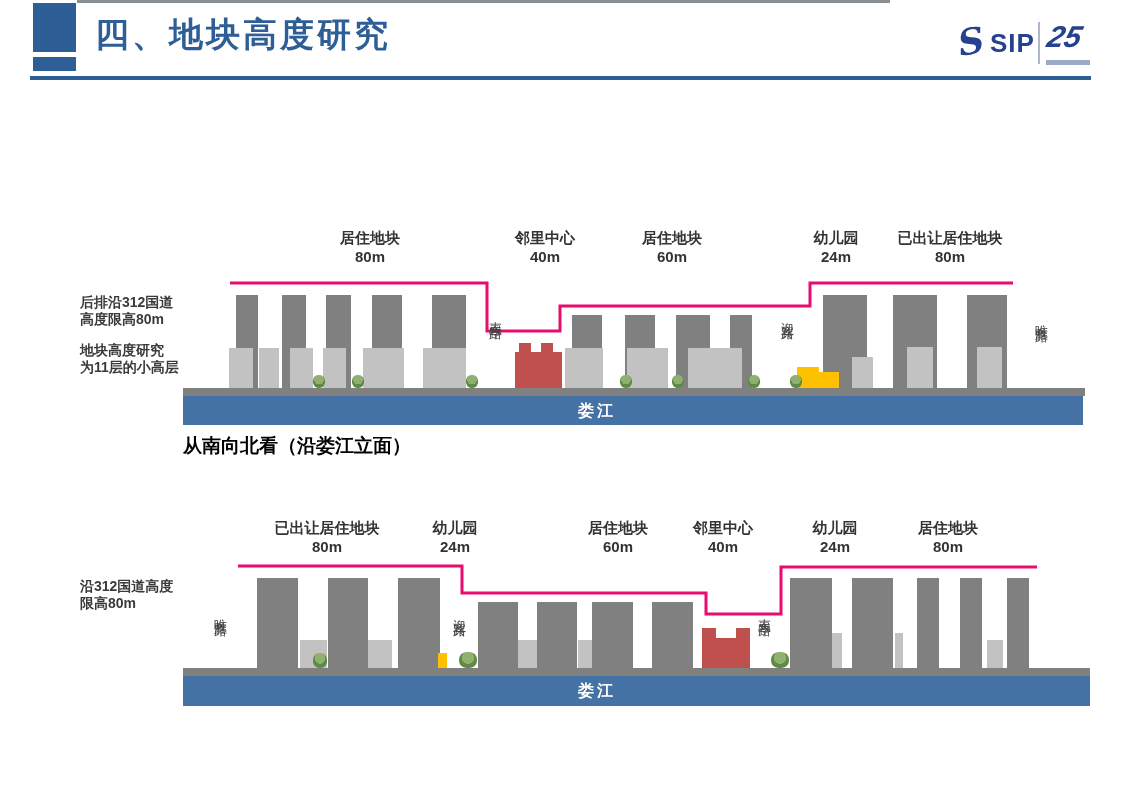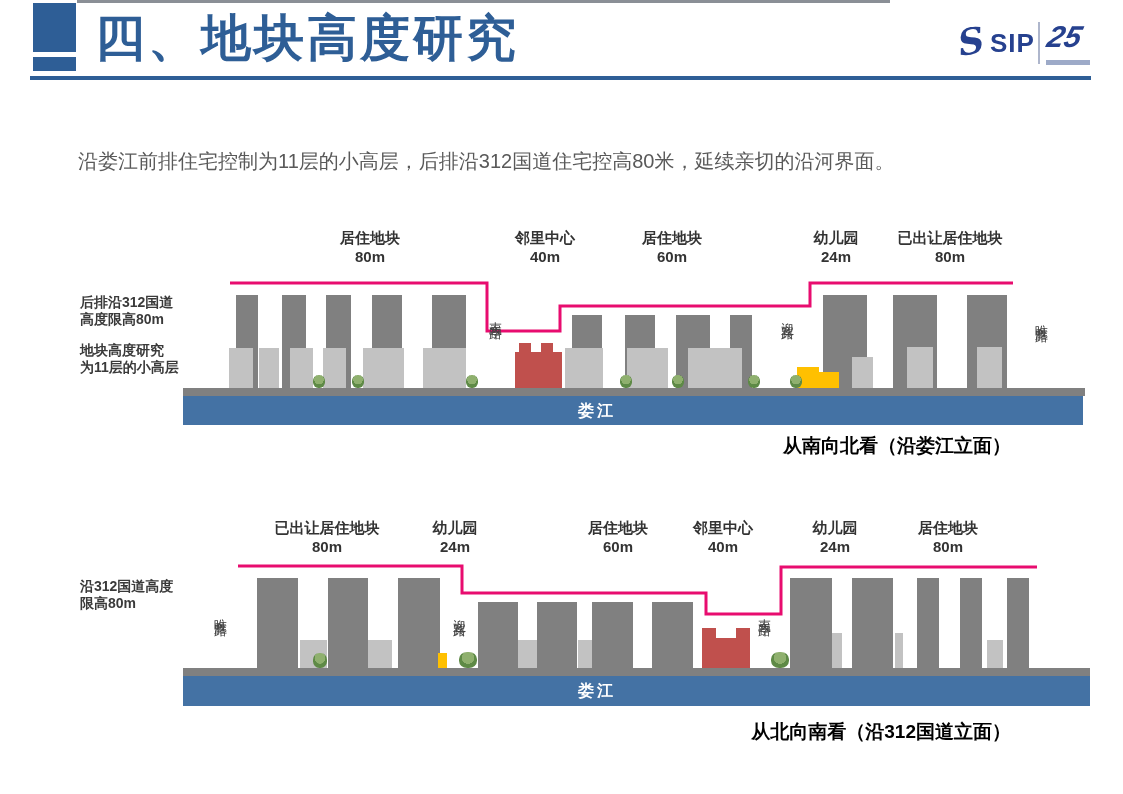--- a/index.html
+++ b/index.html
@@ -4,21 +4,21 @@
 <style>
   html,body{margin:0;padding:0;background:#fff;}
   .slide{position:relative;width:1123px;height:794px;background:#ffffff;overflow:hidden;
          font-family:"Liberation Sans",sans-serif;}
   .abs{position:absolute;}
 
   
   .hdr-square{left:33px;top:3px;width:43px;height:49px;background:#2E5E96;}
   .hdr-bar{left:33px;top:57px;width:43px;height:14px;background:#2E5E96;}
   .topline{left:77px;top:0;width:813px;height:3px;background:#8a8f96;}
-  .page-title{left:95px;top:5px;font-size:50px;font-weight:bold;color:#2E5E96;letter-spacing:3px;white-space:nowrap;}
+  .page-title{left:95px;top:12px;font-size:34px;font-weight:bold;color:#2E5E96;letter-spacing:3px;white-space:nowrap;}
   .hdr-underline{left:30px;top:76px;width:1061px;height:4px;background:#2E5E96;}
 
   .logo{left:950px;top:18px;width:150px;height:52px;}
   .logo .swirl{position:absolute;left:8px;top:2px;font-family:"DejaVu Serif",serif;font-style:italic;
                font-weight:bold;font-size:36px;color:#26418F;transform:rotate(-10deg);}
   .logo .siptext{position:absolute;left:40px;top:10px;font-weight:bold;font-size:26px;color:#26418F;letter-spacing:1px;}
   .logo .divider{position:absolute;left:88px;top:4px;width:2px;height:42px;background:#aeb6cc;}
   .logo .anniv{position:absolute;left:98px;top:2px;font-style:italic;font-weight:bold;font-size:30px;
                color:#26418F;transform:skewX(-14deg);}
   .logo .tagline-bar{position:absolute;left:96px;top:42px;width:44px;height:5px;background:#9daac8;}
@@ -35,42 +35,41 @@
   .b.red{background:#C0504D;}
   .b.yellow{background:#FFC000;}
   .b.tree{background:radial-gradient(circle at 50% 35%, #8FB06E 0 45%, #5E8A46 46% 100%);border-radius:45%;}
   .groundbar{background:#808080;}
   .riverbar{background:#4472A4;}
   .river-label{position:absolute;color:#ffffff;font-weight:bold;font-size:16px;letter-spacing:3px;}
   .section-label{position:absolute;transform:translateX(-50%);text-align:center;font-weight:bold;
                  font-size:15px;line-height:19px;color:#333333;white-space:nowrap;}
   .road{position:absolute;writing-mode:vertical-rl;font-size:13px;color:#404040;letter-spacing:3px;}
   .side-note{position:absolute;font-weight:bold;font-size:14px;line-height:17px;color:#3A3A3A;white-space:nowrap;}
-  .caption{position:absolute;left:183px;width:828px;text-align:right;font-weight:bold;font-size:19px;color:#000;}
+  .caption{position:absolute;left:183px;width:828px;text-align:left;font-weight:bold;font-size:19px;color:#000;}
 </style>
 </head>
 <body>
 
 <div class="slide">
 
   <div class="abs topline"></div>
   <div class="abs hdr-square"></div>
   <div class="abs hdr-bar"></div>
   <div class="abs page-title">四、地块高度研究</div>
   <div class="abs hdr-underline"></div>
 
   <div class="abs logo">
     <span class="swirl">S</span>
     <span class="siptext">SIP</span>
     <span class="divider"></span>
     <span class="anniv">25</span>
     <span class="tagline-bar"></span>
   </div>
 
-  <div class="abs intro-line" style="top:148px">沿娄江前排住宅控制为11层的小高层，后排沿312国道住宅控高80米，延续亲切的沿河界面。</div>
 
   <div class="abs diagram" style="top:225px;height:235px">
     <div class="abs bldg-host" style="left:0;top:0;width:1123px;height:235px">
         <div class="b dark" style="left: 236px; top: 70px; width: 22px; height: 93px;"></div>
         <div class="b dark" style="left: 282px; top: 70px; width: 24px; height: 93px;"></div>
         <div class="b dark" style="left: 326px; top: 70px; width: 25px; height: 93px;"></div>
         <div class="b dark" style="left: 372px; top: 70px; width: 30px; height: 93px;"></div>
         <div class="b dark" style="left: 432px; top: 70px; width: 34px; height: 93px;"></div>
         <div class="b dark" style="left: 572px; top: 90px; width: 30px; height: 73px;"></div>
         <div class="b dark" style="left: 625px; top: 90px; width: 30px; height: 73px;"></div>
@@ -206,15 +205,14 @@
         <div>80m</div>
       </div>
       <div class="road" style="left: 211px; top: 95px;">唯胜路</div>
       <div class="road" style="left: 450px; top: 95px;">迎宾路</div>
       <div class="road" style="left: 755px; top: 95px;">夷亭路</div>
       <div class="side-note" style="left: 80px; top: 65px;">
         <div>沿312国道高度</div>
         <div>限高80m</div>
       </div>
     </div>
-  <div class="caption" style="top:719px">从北向南看（沿312国道立面）</div>
 
 </div>
 
 </body></html>

